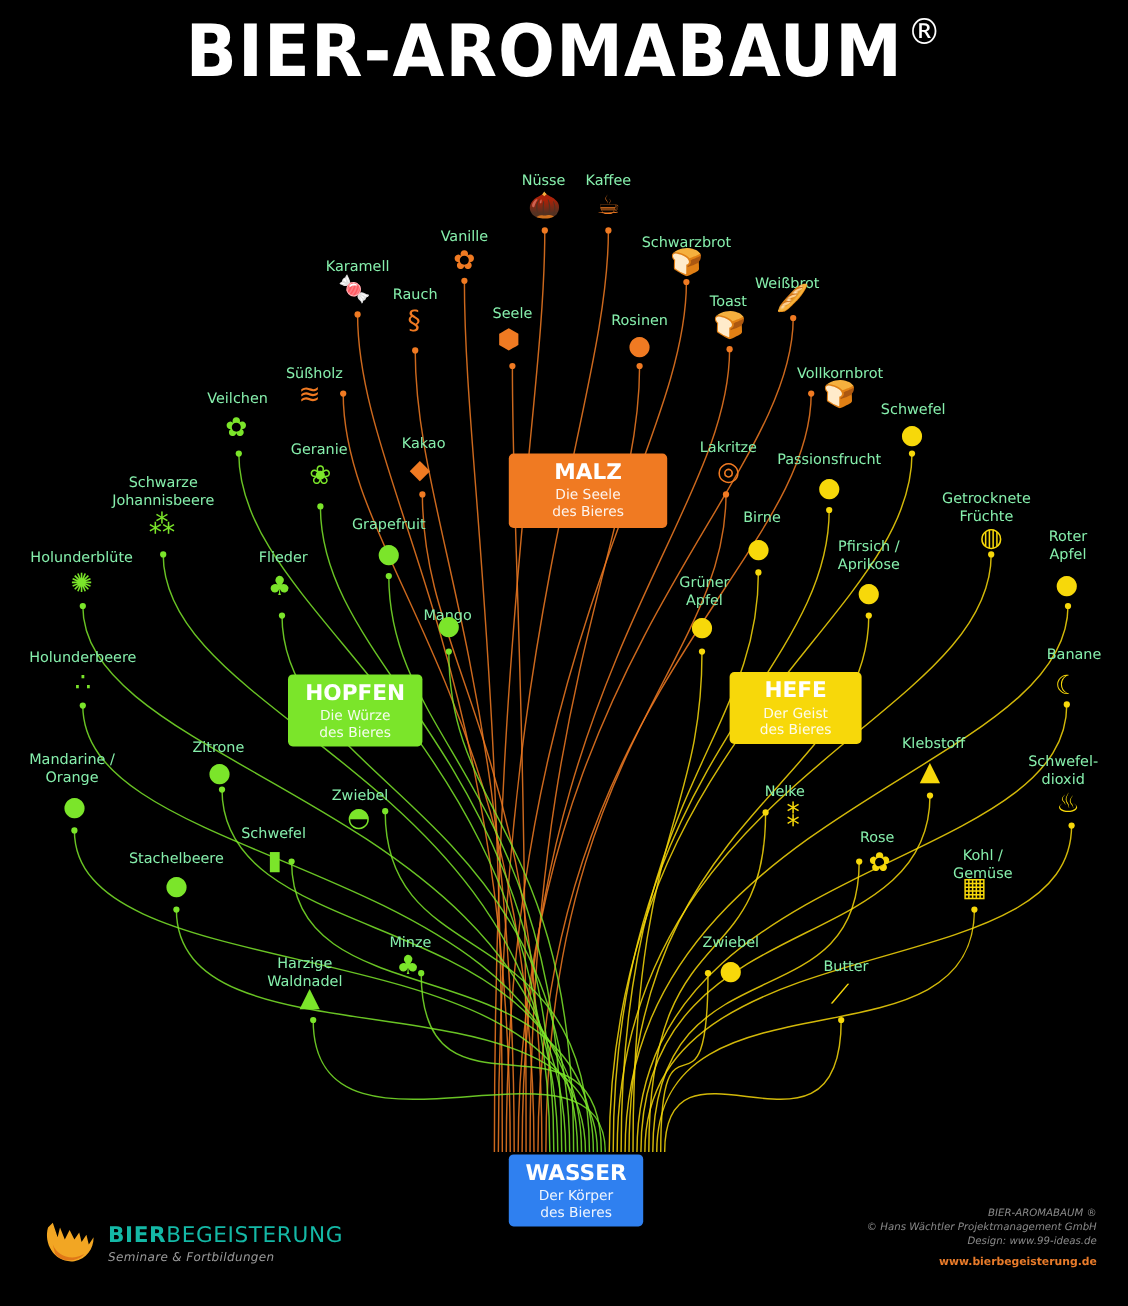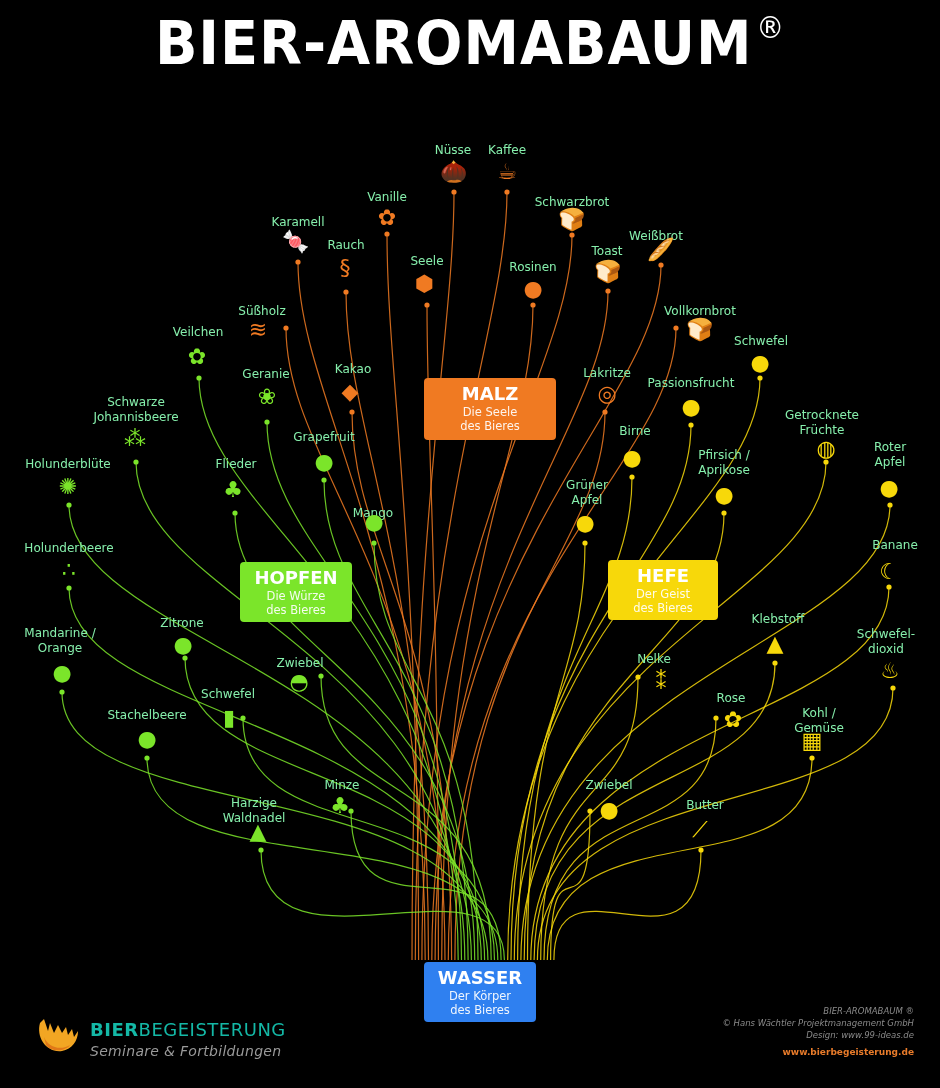--- a/index.html
+++ b/index.html
@@ -9,21 +9,21 @@
   svg#tree { position: absolute; left: 0; top: 0; }
   .lbl { position: absolute; font-size: 12px; line-height: 15px; color: #86efac; text-align: center; white-space: pre-line; transform: translateX(-50%); }
   .ico { position: absolute; transform: translate(-50%, -50%); font-size: 22px; line-height: 22px; text-align: center; }
   .node { position: absolute; border-radius: 4px; text-align: center; color: #fff; }
   .node .nt { font-weight: bold; font-size: 18px; line-height: 22px; margin-top: 5px; }
   .node .ns { font-size: 11.5px; line-height: 14px; opacity: 0.92; }
   #logo { position: absolute; left: 36px; top: 1013px; }
   #logo .mark { position: absolute; left: 0; top: 2px; width: 44px; height: 40px; }
   #logo .brand { position: absolute; left: 54px; top: 6px; font-size: 18px; letter-spacing: 0.5px; color: #14b8a6; white-space: nowrap; }
   #logo .brand b { font-weight: bold; }
-  #logo .tag { position: absolute; left: 54px; top: 30px; font-size: 14px; font-style: italic; color: #9a9a9a; white-space: nowrap; letter-spacing: 0.3px; text-align: right; }
+  #logo .tag { position: absolute; left: 54px; top: 30px; font-size: 10px; font-style: italic; color: #9a9a9a; white-space: nowrap; letter-spacing: 0.3px; text-align: right; }
   #credits { position: absolute; right: 26px; top: 1005px; text-align: right; font-size: 8.5px; line-height: 12px; font-style: italic; color: #8a8a8a; }
   #credits .url { font-style: normal; font-weight: bold; color: #e87b2a; margin-top: 5px; font-size: 9px; }
 </style>
 </head>
 <body>
 
 <div id="title"><span>BIER-AROMABAUM</span><sup>®</sup></div>
 
 <svg id="tree" width="940" height="1088">
   <defs>

